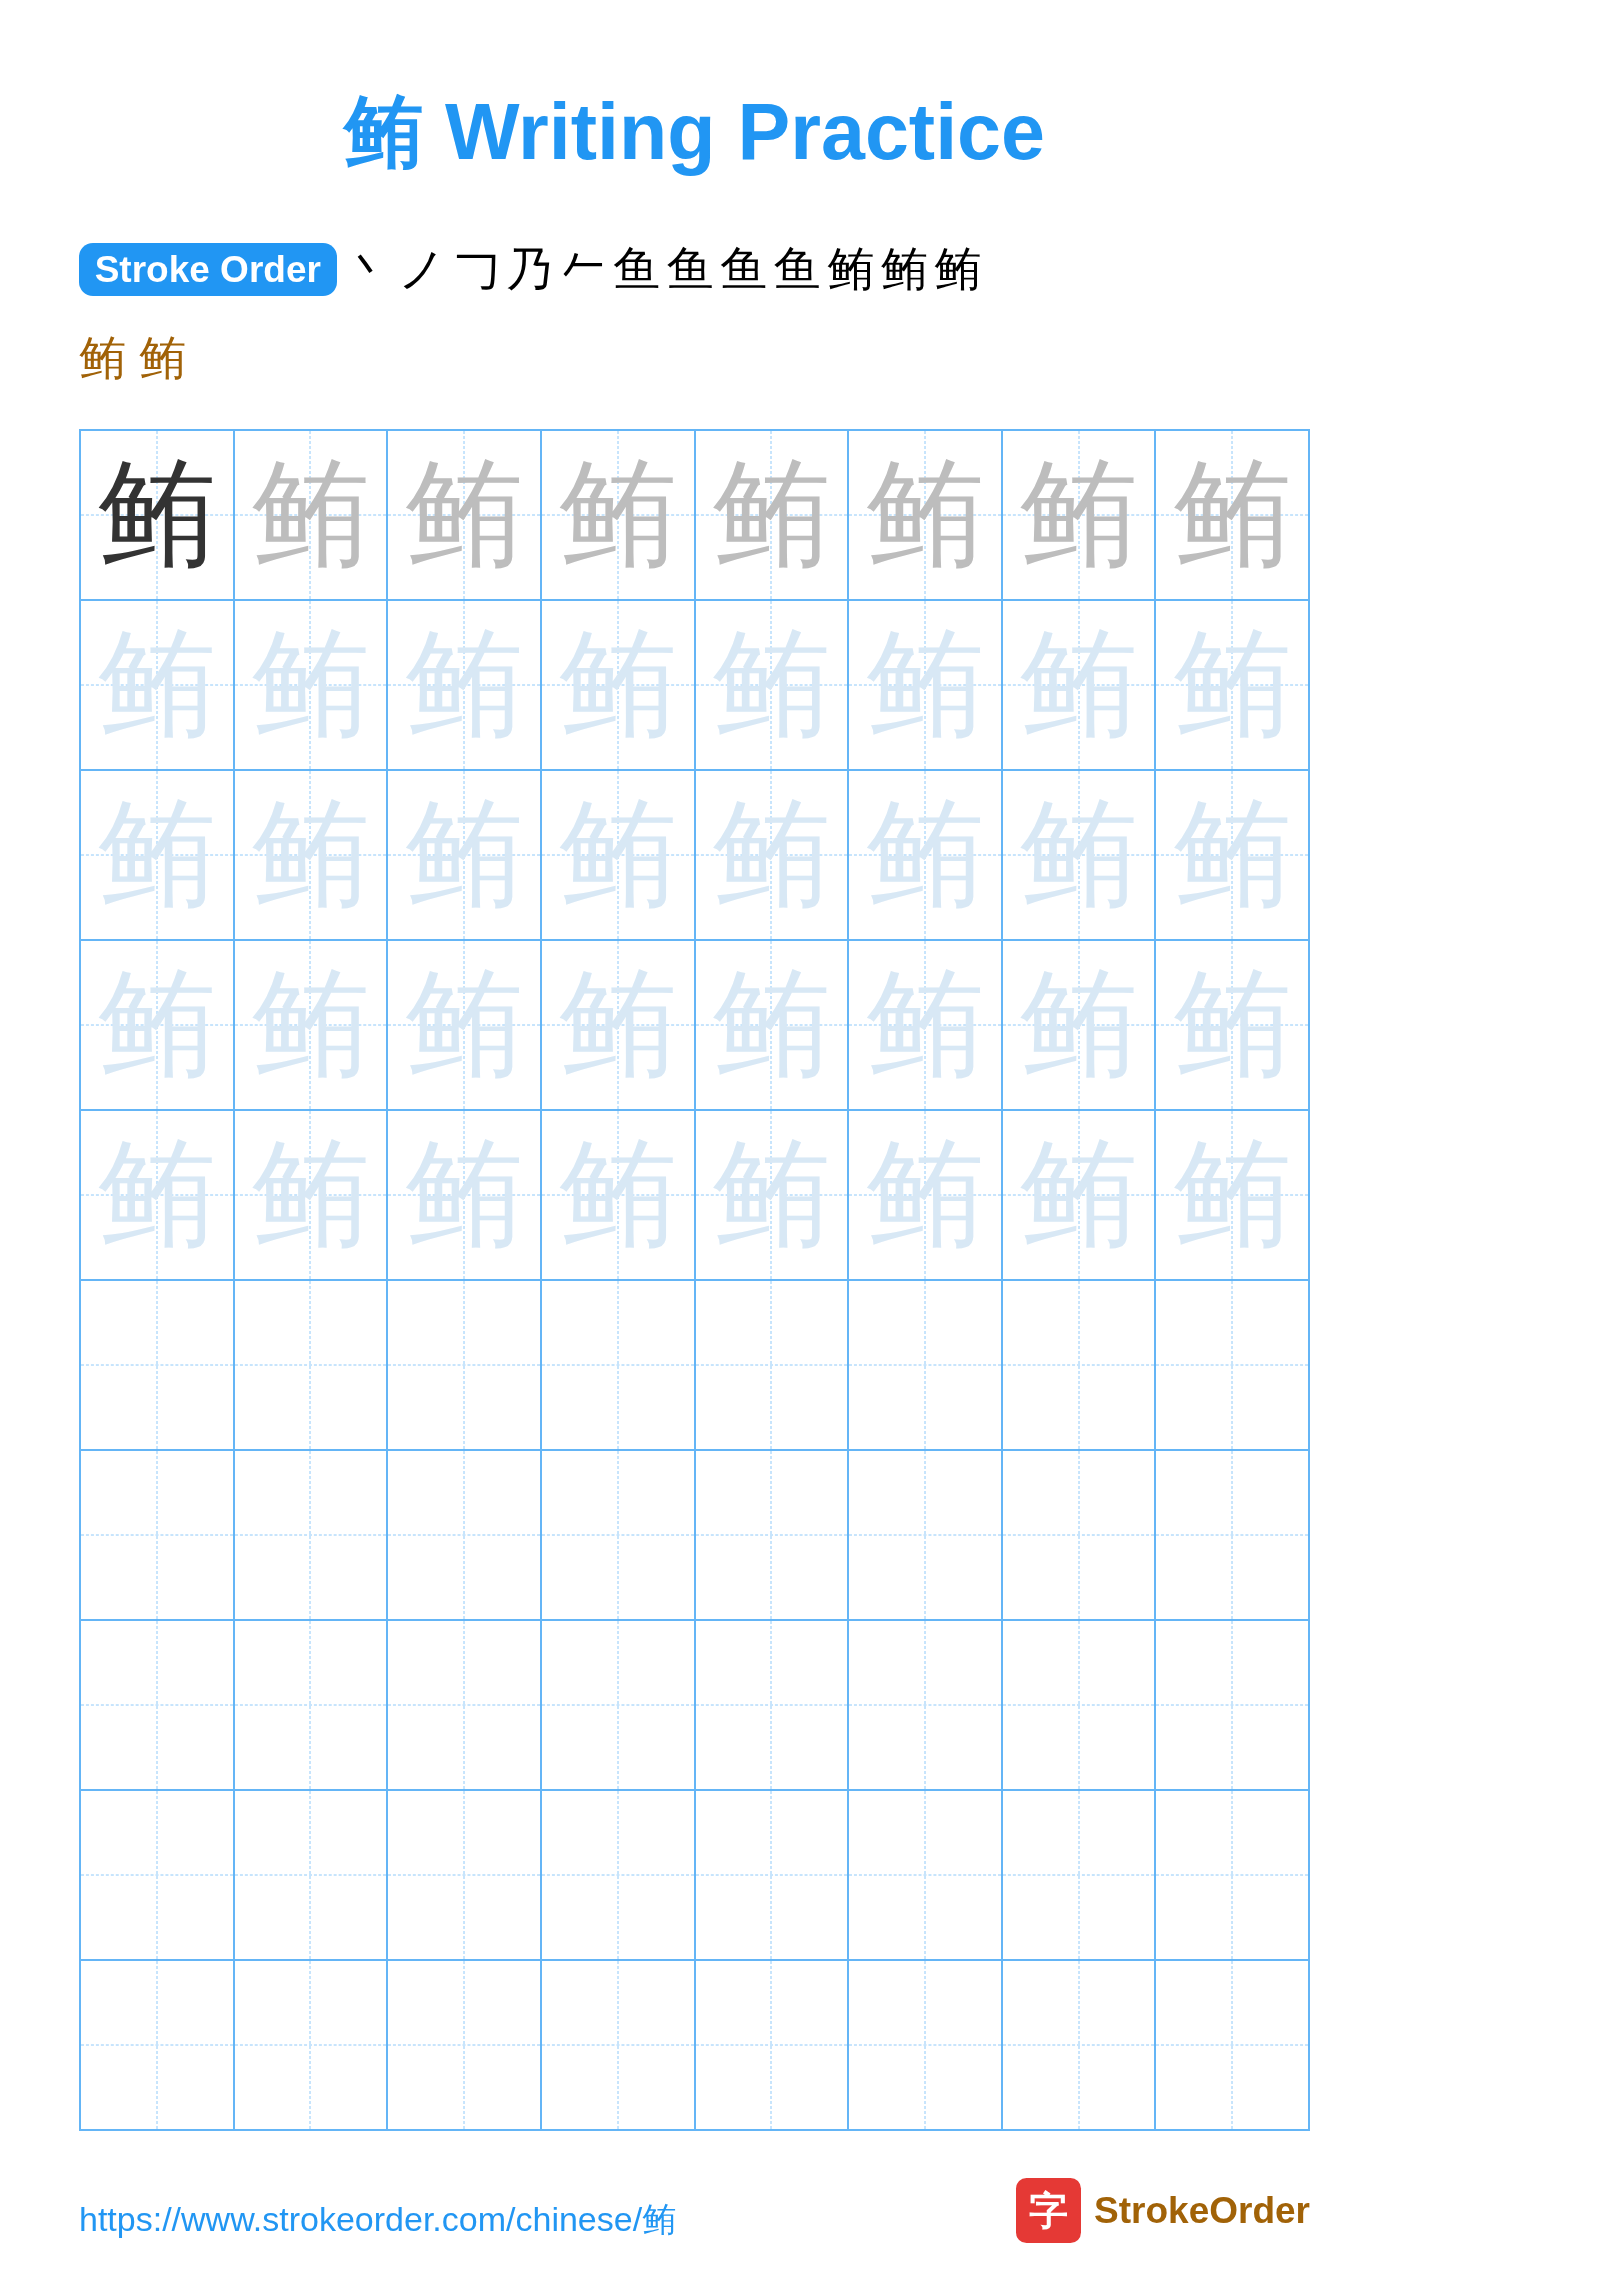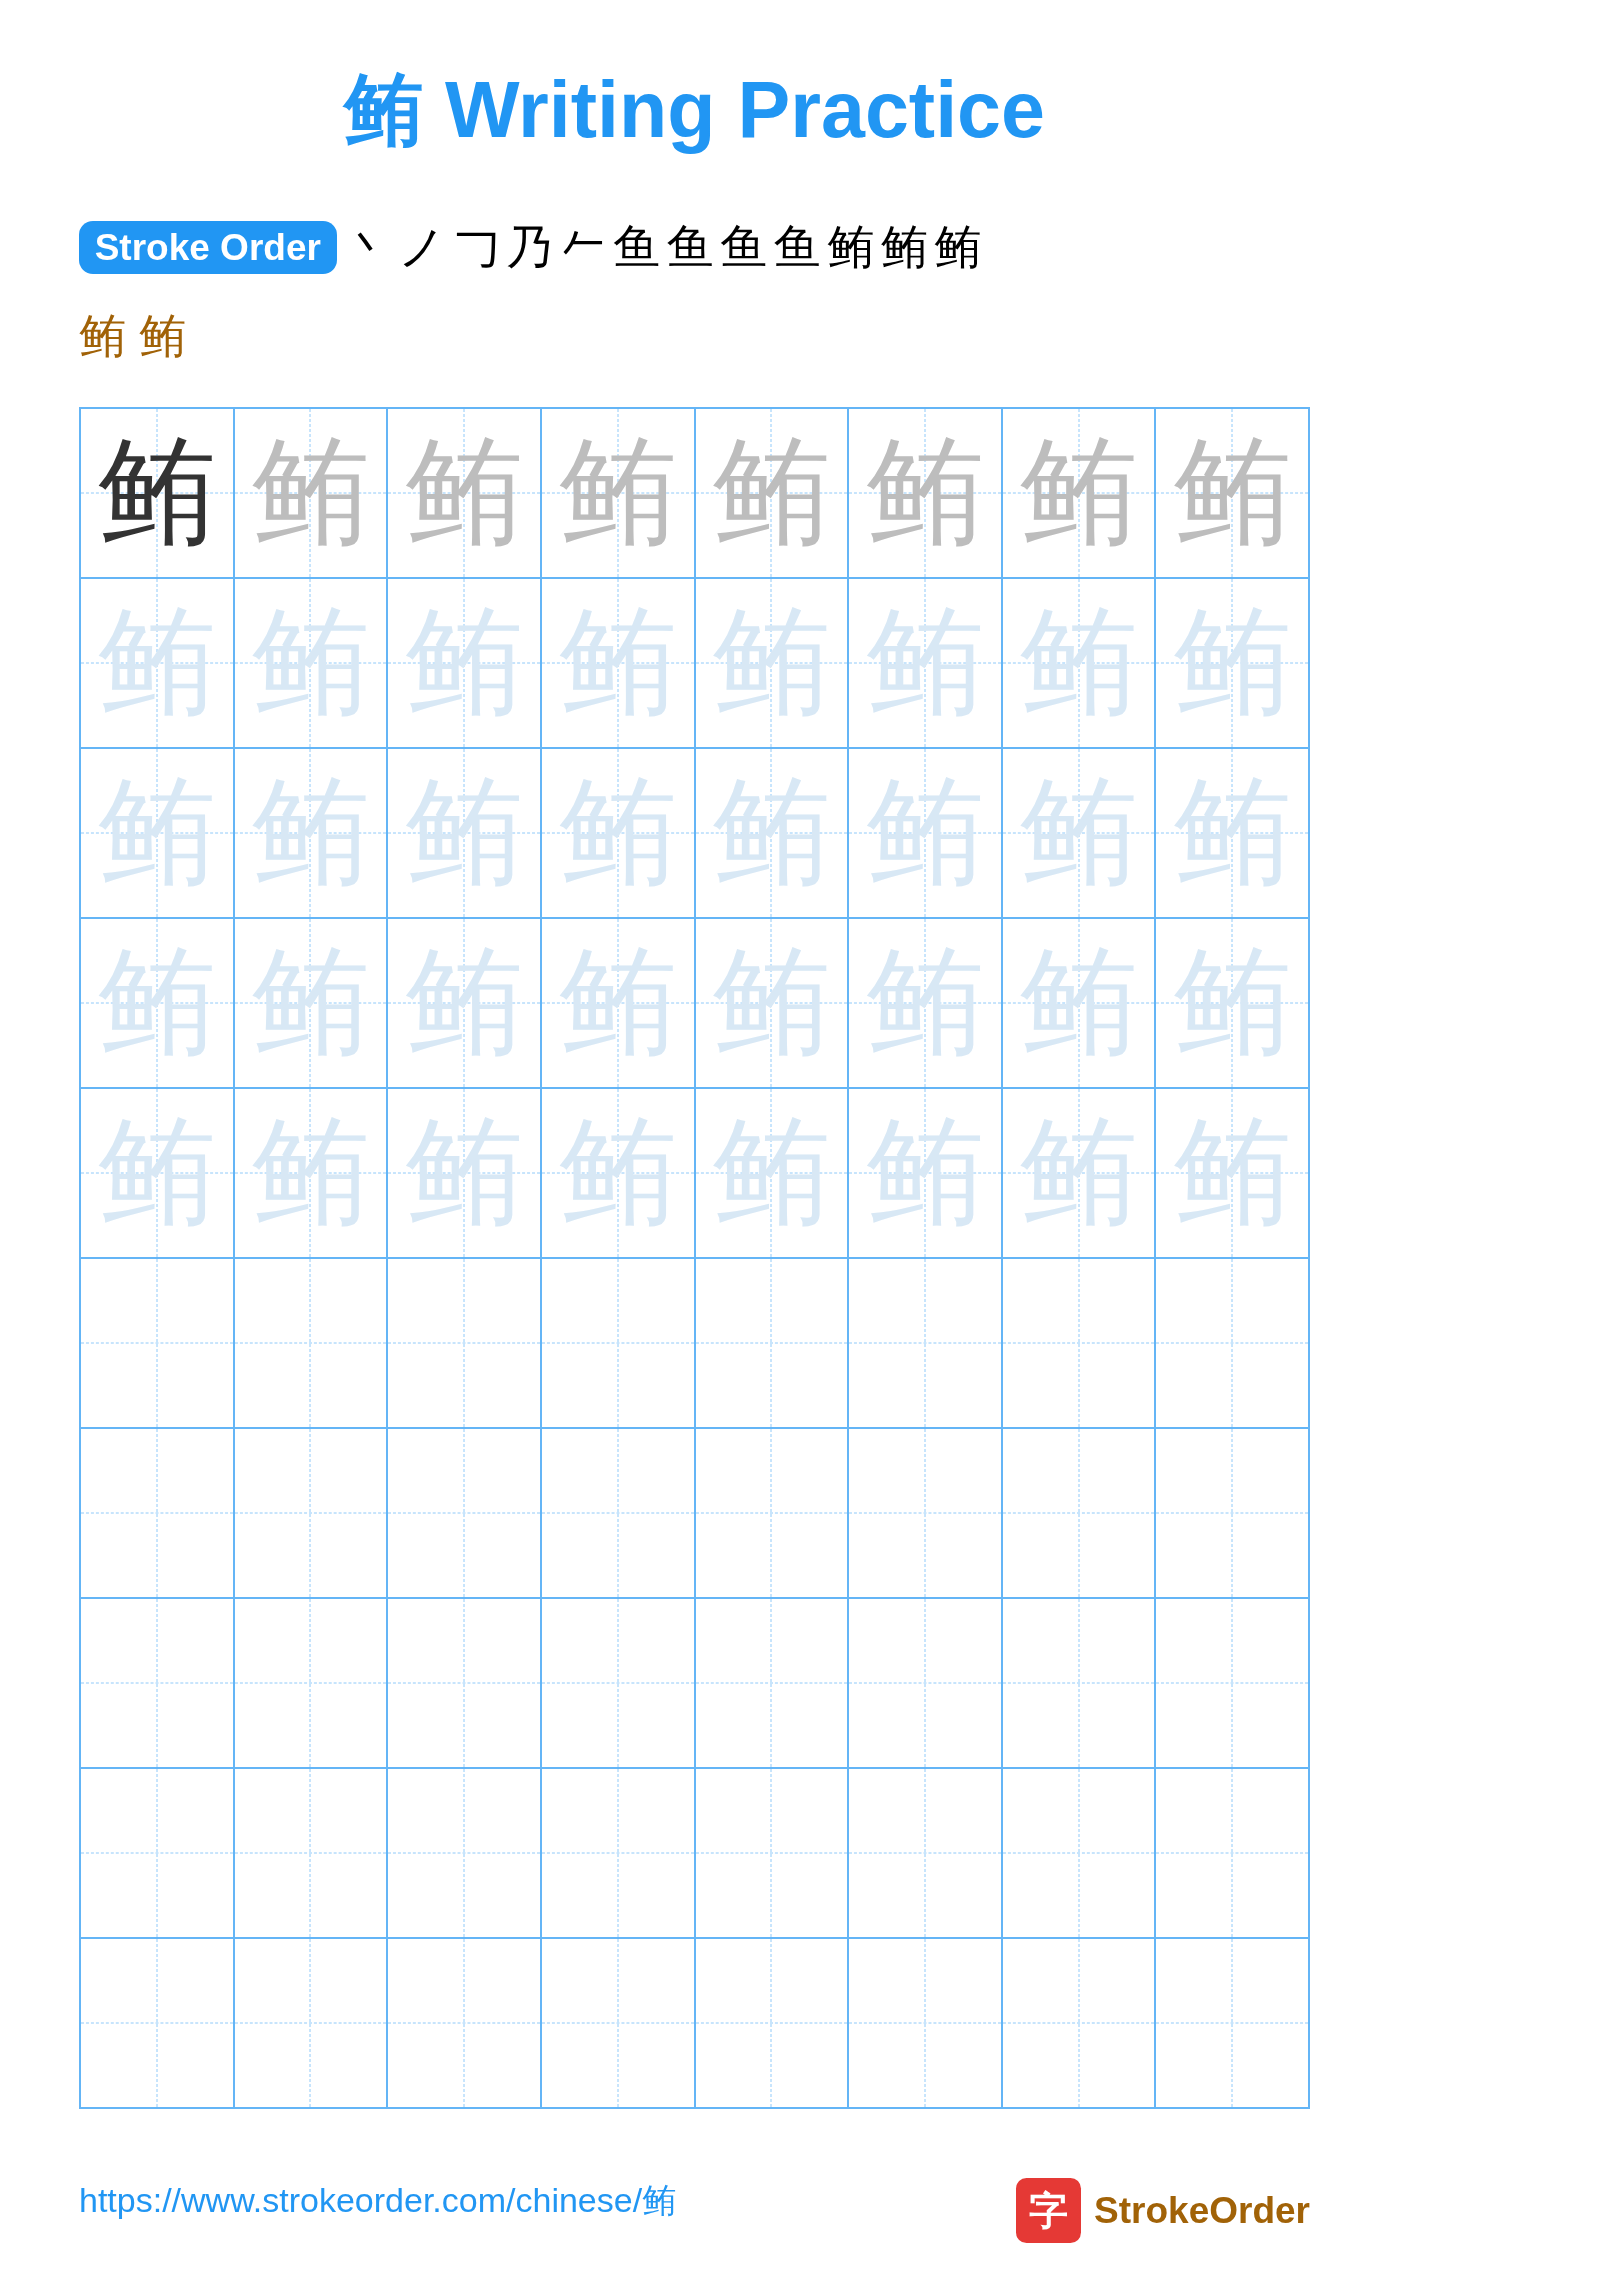--- a/index.html
+++ b/index.html
@@ -8,21 +8,21 @@
       min-height: 2295px;
       background: #ffffff;
       font-family: Arial, sans-serif;
       position: relative;
     }
 
     .page {
       width: 1389px;
       min-height: 2295px;
       background: #fff;
-      padding: 32px 79px;
+      padding: 54px 79px;
       position: relative;
     }
 
     .title {
       text-align: center;
       font-size: 79px;
       font-weight: bold;
       color: #2196F3;
       margin-bottom: 52px;
       margin-top: 26px;
@@ -117,21 +117,21 @@
       color: #d8e8f5;
     }
 
     .footer {
       position: absolute;
       bottom: 52px;
       left: 79px;
       right: 79px;
       display: flex;
       justify-content: space-between;
-      align-items: flex-start;
+      align-items: flex-end;
       gap: 44px;
     }
 
     .footer-url {
       color: #2196F3;
       font-size: 34px;
       text-decoration: none;
     }
 
     .footer-logo {

